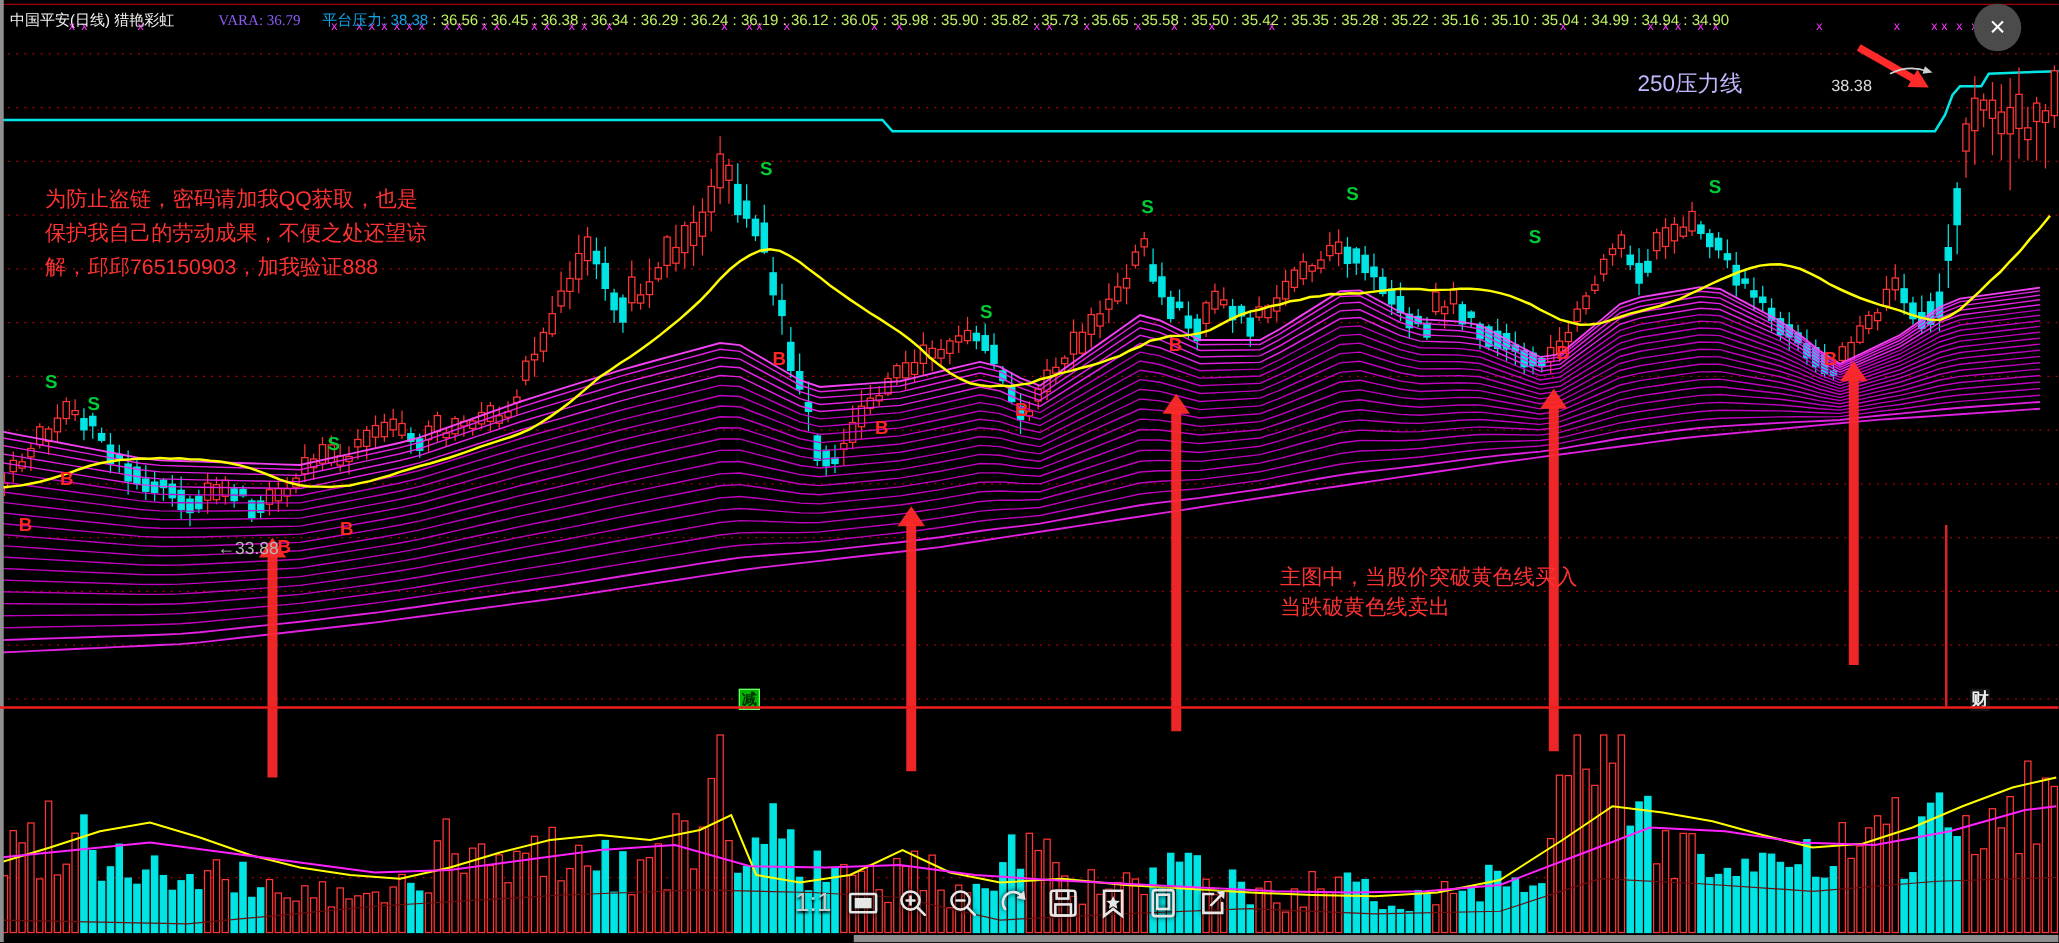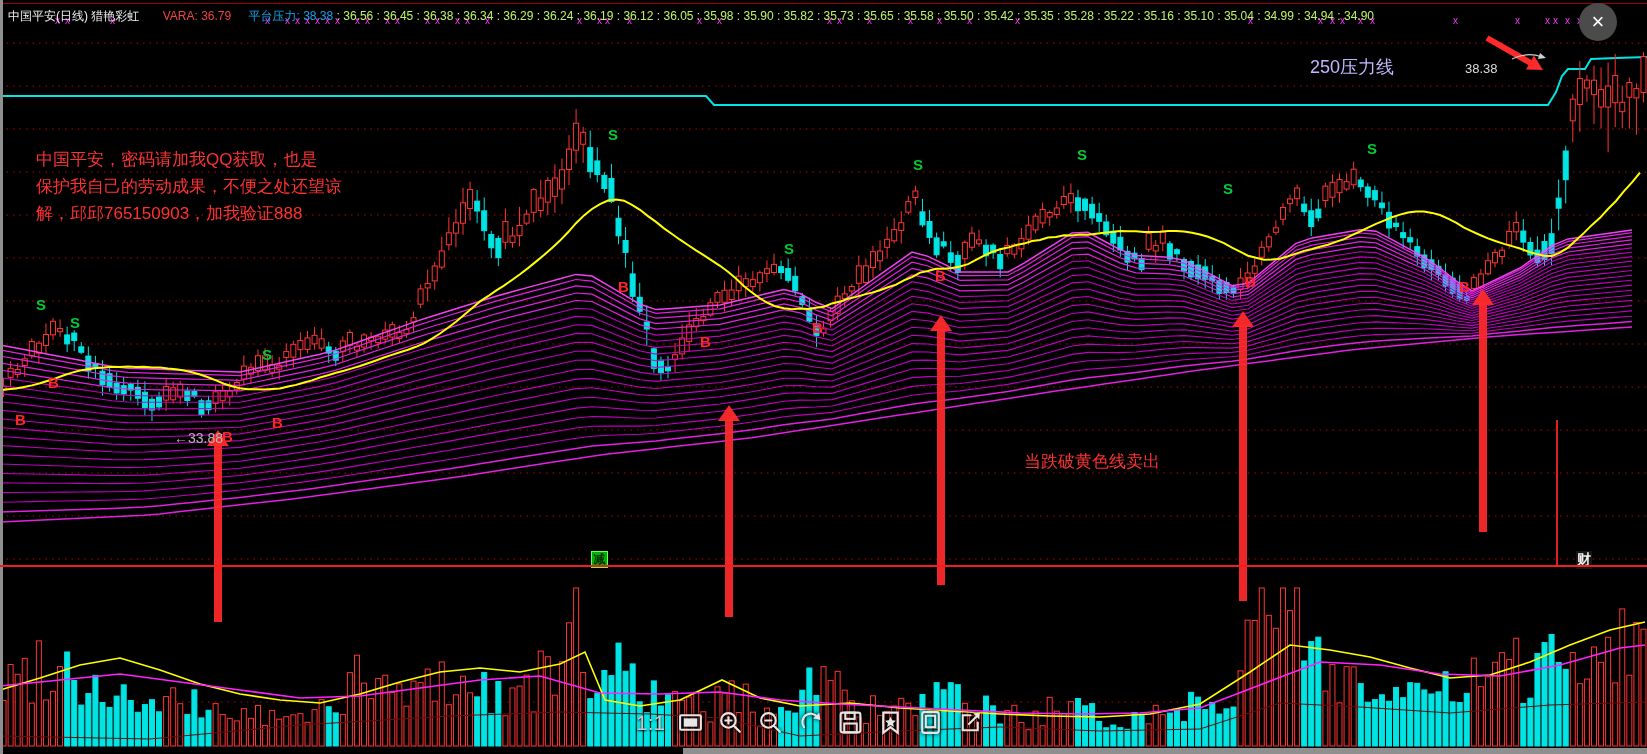--- a/index.html
+++ b/index.html
@@ -3,21 +3,21 @@
 <meta charset="utf-8">
 <style>
   html,body{margin:0;padding:0;background:#000;}
   .stage{position:relative;width:1647px;height:754px;background:#000;overflow:hidden;
          font-family:"Liberation Sans",sans-serif;}
   .topline{position:absolute;left:0;top:3px;width:100%;height:1px;background:#a00000;}
   .leftborder{position:absolute;left:0;top:0;width:3px;height:754px;background:#8f8f8f;}
   .topbar{position:absolute;left:8px;top:8px;width:1620px;height:18px;white-space:nowrap;
           overflow:hidden;font-size:12px;letter-spacing:0;}
   .topbar .title{color:#f2f2f2;}
-  .topbar .vara{color:#ef4444;margin-left:20px;}
+  .topbar .vara{color:#8b5cf6;margin-left:32px;font-family:Liberation Serif, serif;}
   .topbar .pressure{color:#0ea5e9;margin-left:14px;text-align:center;}
   .topbar .series{color:#bef264;}
   .closebtn{position:absolute;left:1579px;top:3px;width:38px;height:38px;border-radius:50%;
             background:#4b4b4b;color:#fff;font-size:22px;line-height:36px;text-align:center;
             border:none;cursor:pointer;padding:0;font-family:"Liberation Sans",sans-serif;}
   #chart{position:absolute;left:0;top:0;}
   .note{position:absolute;color:#ff3232;font-size:17px;line-height:27px;white-space:nowrap;}
   .qqnote{left:36px;top:146px;}
   .rulenote{left:1024px;top:450px;font-size:17px;line-height:24px;}
   .plabel{position:absolute;left:1310px;top:55px;color:#c4b5fd;font-size:18px;}
@@ -875,30 +875,31 @@
     <span class="vara">VARA: 36.79</span>
     <span class="pressure">平台压力: 38.38</span>
     <span class="series"> : 36.56 : 36.45 : 36.38 : 36.34 : 36.29 : 36.24 : 36.19 : 36.12 : 36.05 : 35.98 : 35.90 : 35.82 : 35.73 : 35.65 : 35.58 : 35.50 : 35.42 : 35.35 : 35.28 : 35.22 : 35.16 : 35.10 : 35.04 : 34.99 : 34.94 : 34.90</span>
   </div>
 
   <button class="closebtn">
     <span>×</span>
   </button>
 
   <div class="note qqnote">
-    <div>中国平安，密码请加我QQ获取，也是</div>
+    <div>为防止盗链，密码请加我QQ获取，也是</div>
     <div>保护我自己的劳动成果，不便之处还望谅</div>
     <div>解，邱邱765150903，加我验证888</div>
   </div>
 
   <div class="plabel">250压力线</div>
   <div class="pricetag">38.38</div>
   <div class="lowtag">←33.88</div>
 
   <div class="note rulenote">
+    <div>主图中，当股价突破黄色线买入</div>
     <div>当跌破黄色线卖出</div>
   </div>
 
   <div class="reduce">减</div>
   <div class="wealth">财</div>
 
   <div class="separator"></div>
 
 
   <div class="toolbar">

